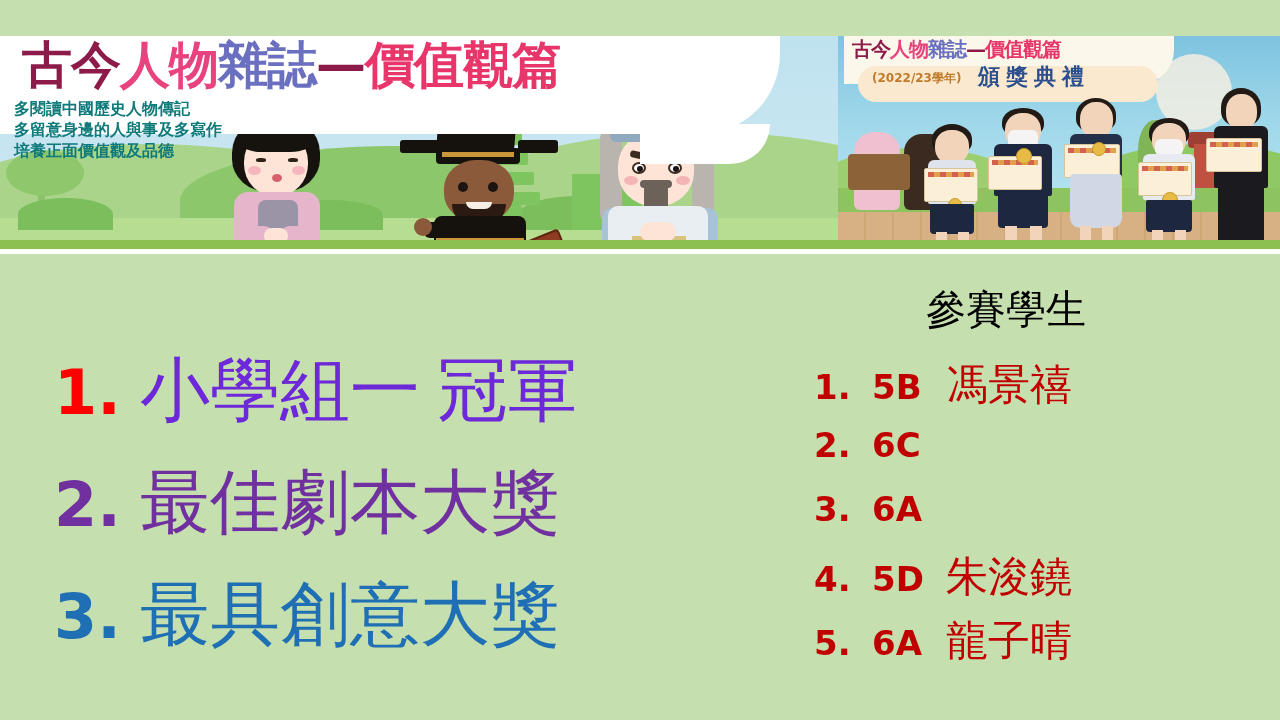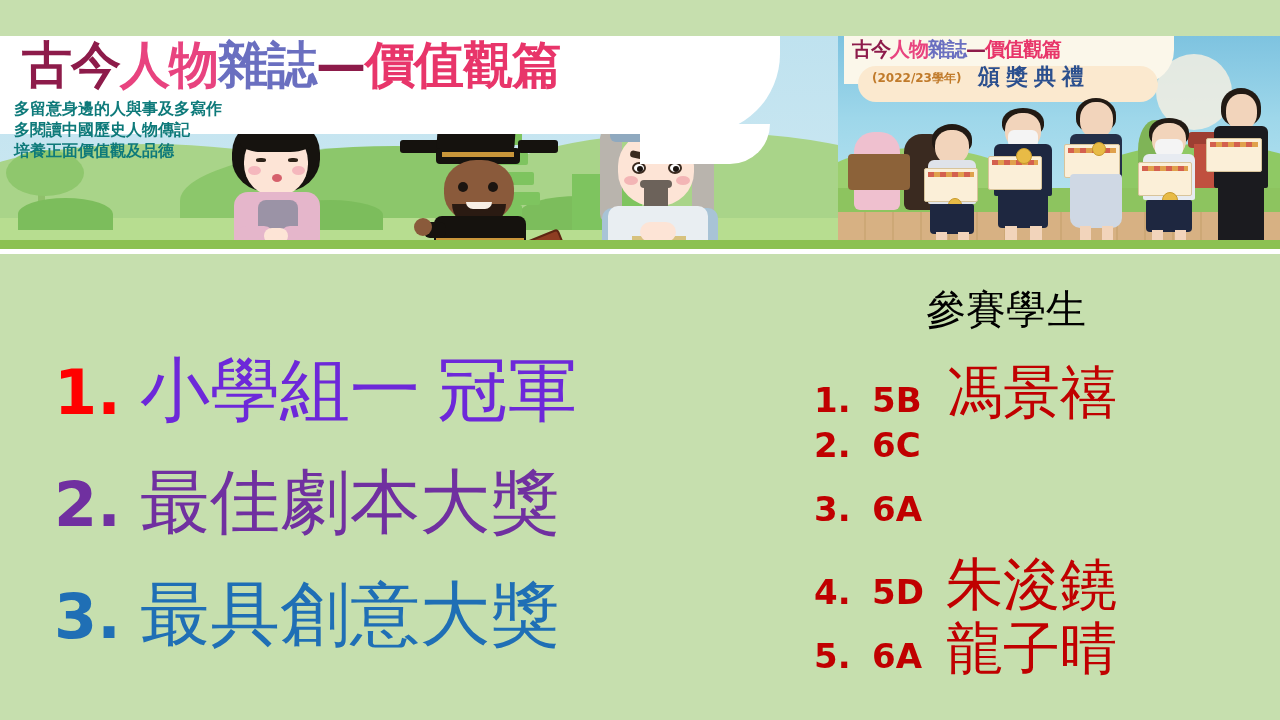--- a/index.html
+++ b/index.html
@@ -203,21 +203,21 @@
                 font-size:40px; line-height:1; color:#000; }
 
   .stu-list{ position:absolute; left:38px; top:110px; width:480px; }
   .stu-row{ display:flex; align-items:baseline; height:64px; color:#c00000; }
   .stu-num{ width:58px; flex:0 0 58px;
             font-family:"DejaVu Sans","Liberation Sans",sans-serif;
             font-weight:bold; font-size:34px; line-height:1; }
   .stu-cls{ width:74px; flex:0 0 74px;
             font-family:"DejaVu Sans","Liberation Sans",sans-serif;
             font-weight:bold; font-size:34px; line-height:1; }
-  .stu-name{ font-size:57px; line-height:1; white-space:nowrap; }
+  .stu-name{ font-size:42px; line-height:1; white-space:nowrap; }
 </style>
 </head>
 <body>
 
 <div id="slide">
 
   <div class="header-band">
 
     <div class="illus">
       <div class="hills">
@@ -303,22 +303,22 @@
       </div>
 
       <div class="speech"></div>
       <div class="speech-tail"></div>
 
       <div class="mag-title">
         <span class="t-a">古今</span><span class="t-b">人物</span><span class="t-c">雜誌</span><span class="t-dash">—</span><span class="t-d">價值觀篇</span>
       </div>
 
       <div class="mag-sub">
+        <div>多閱讀中國歷史人物傳記</div>
         <div>多留意身邊的人與事及多寫作</div>
-        <div>多閱讀中國歷史人物傳記</div>
         <div>培養正面價值觀及品德</div>
       </div>
     </div>
 
     <div class="photo">
       <div class="ph-wall"></div>
       <div class="ph-sun"></div>
       <div class="ph-hill"></div>
       <div class="ph-hill2"></div>
       <div class="ph-tree"></div>

